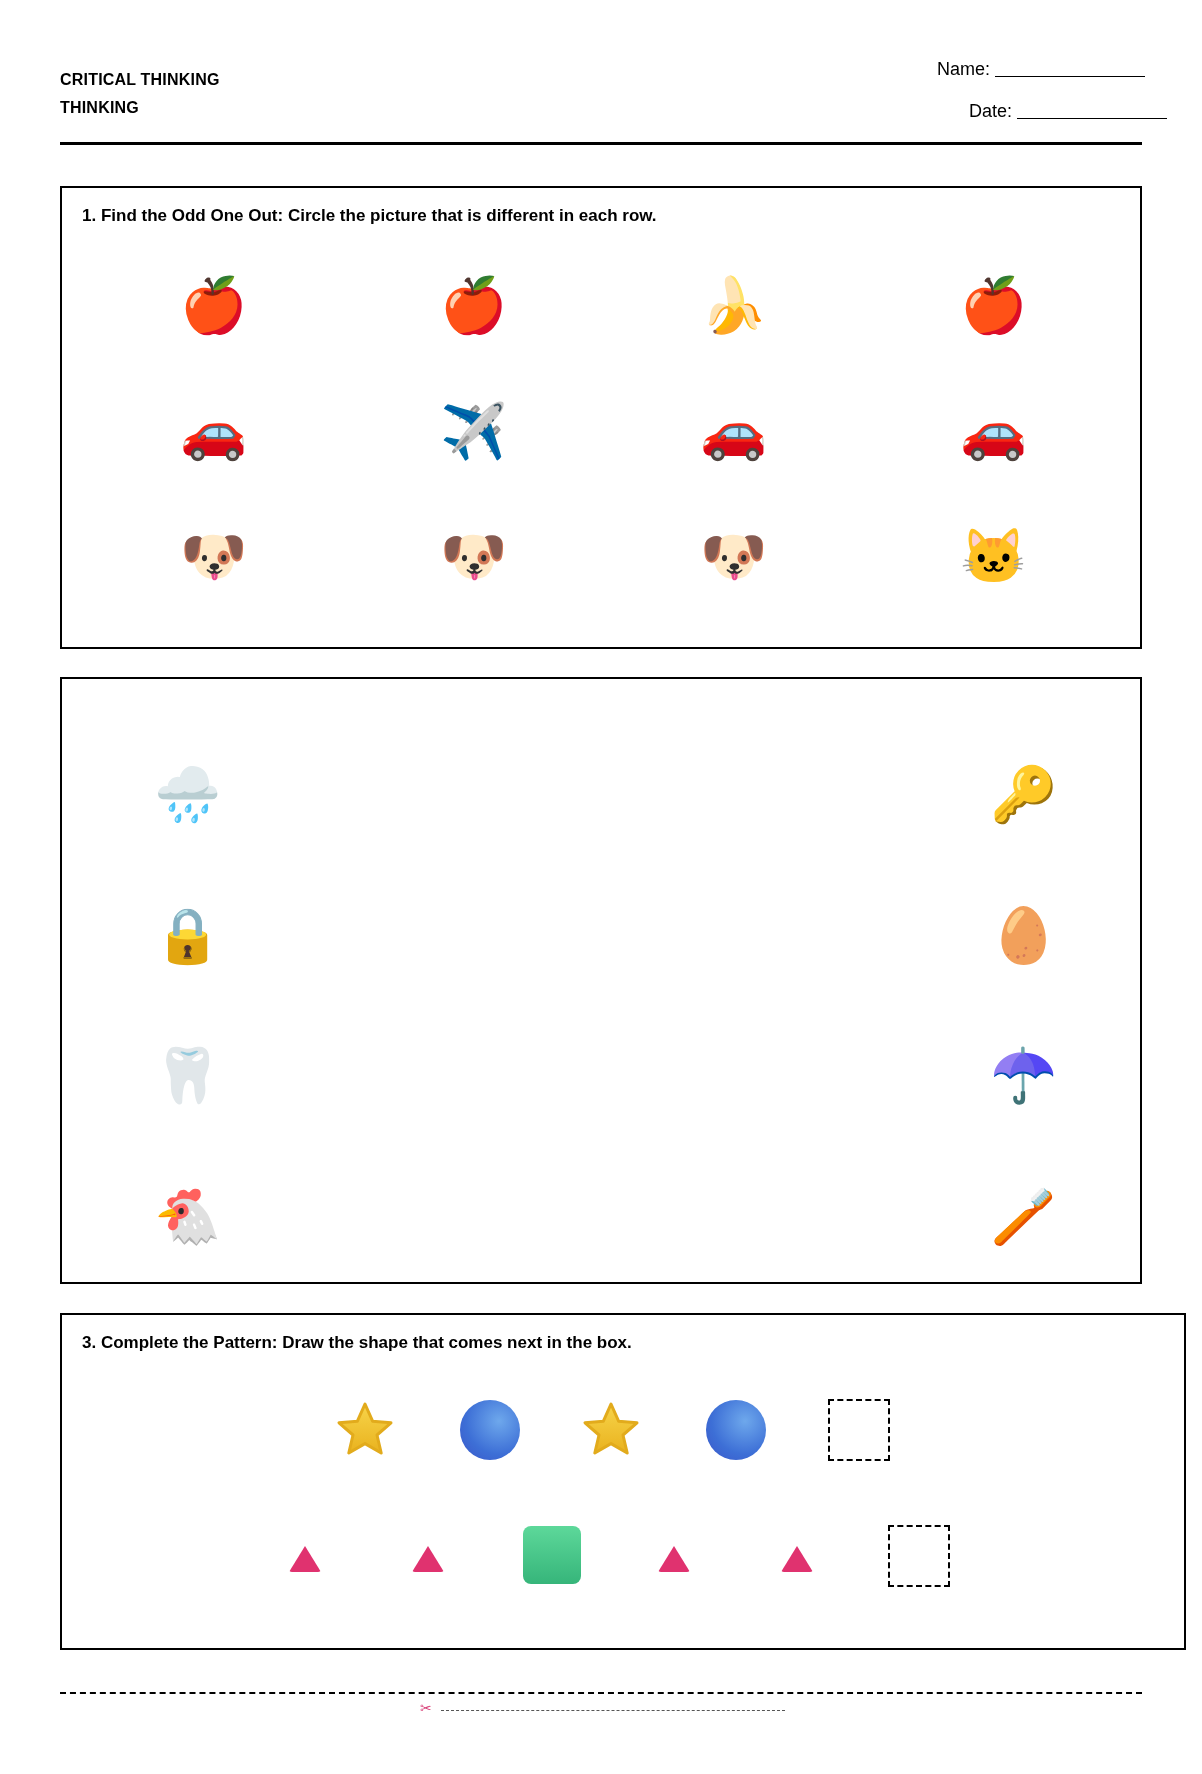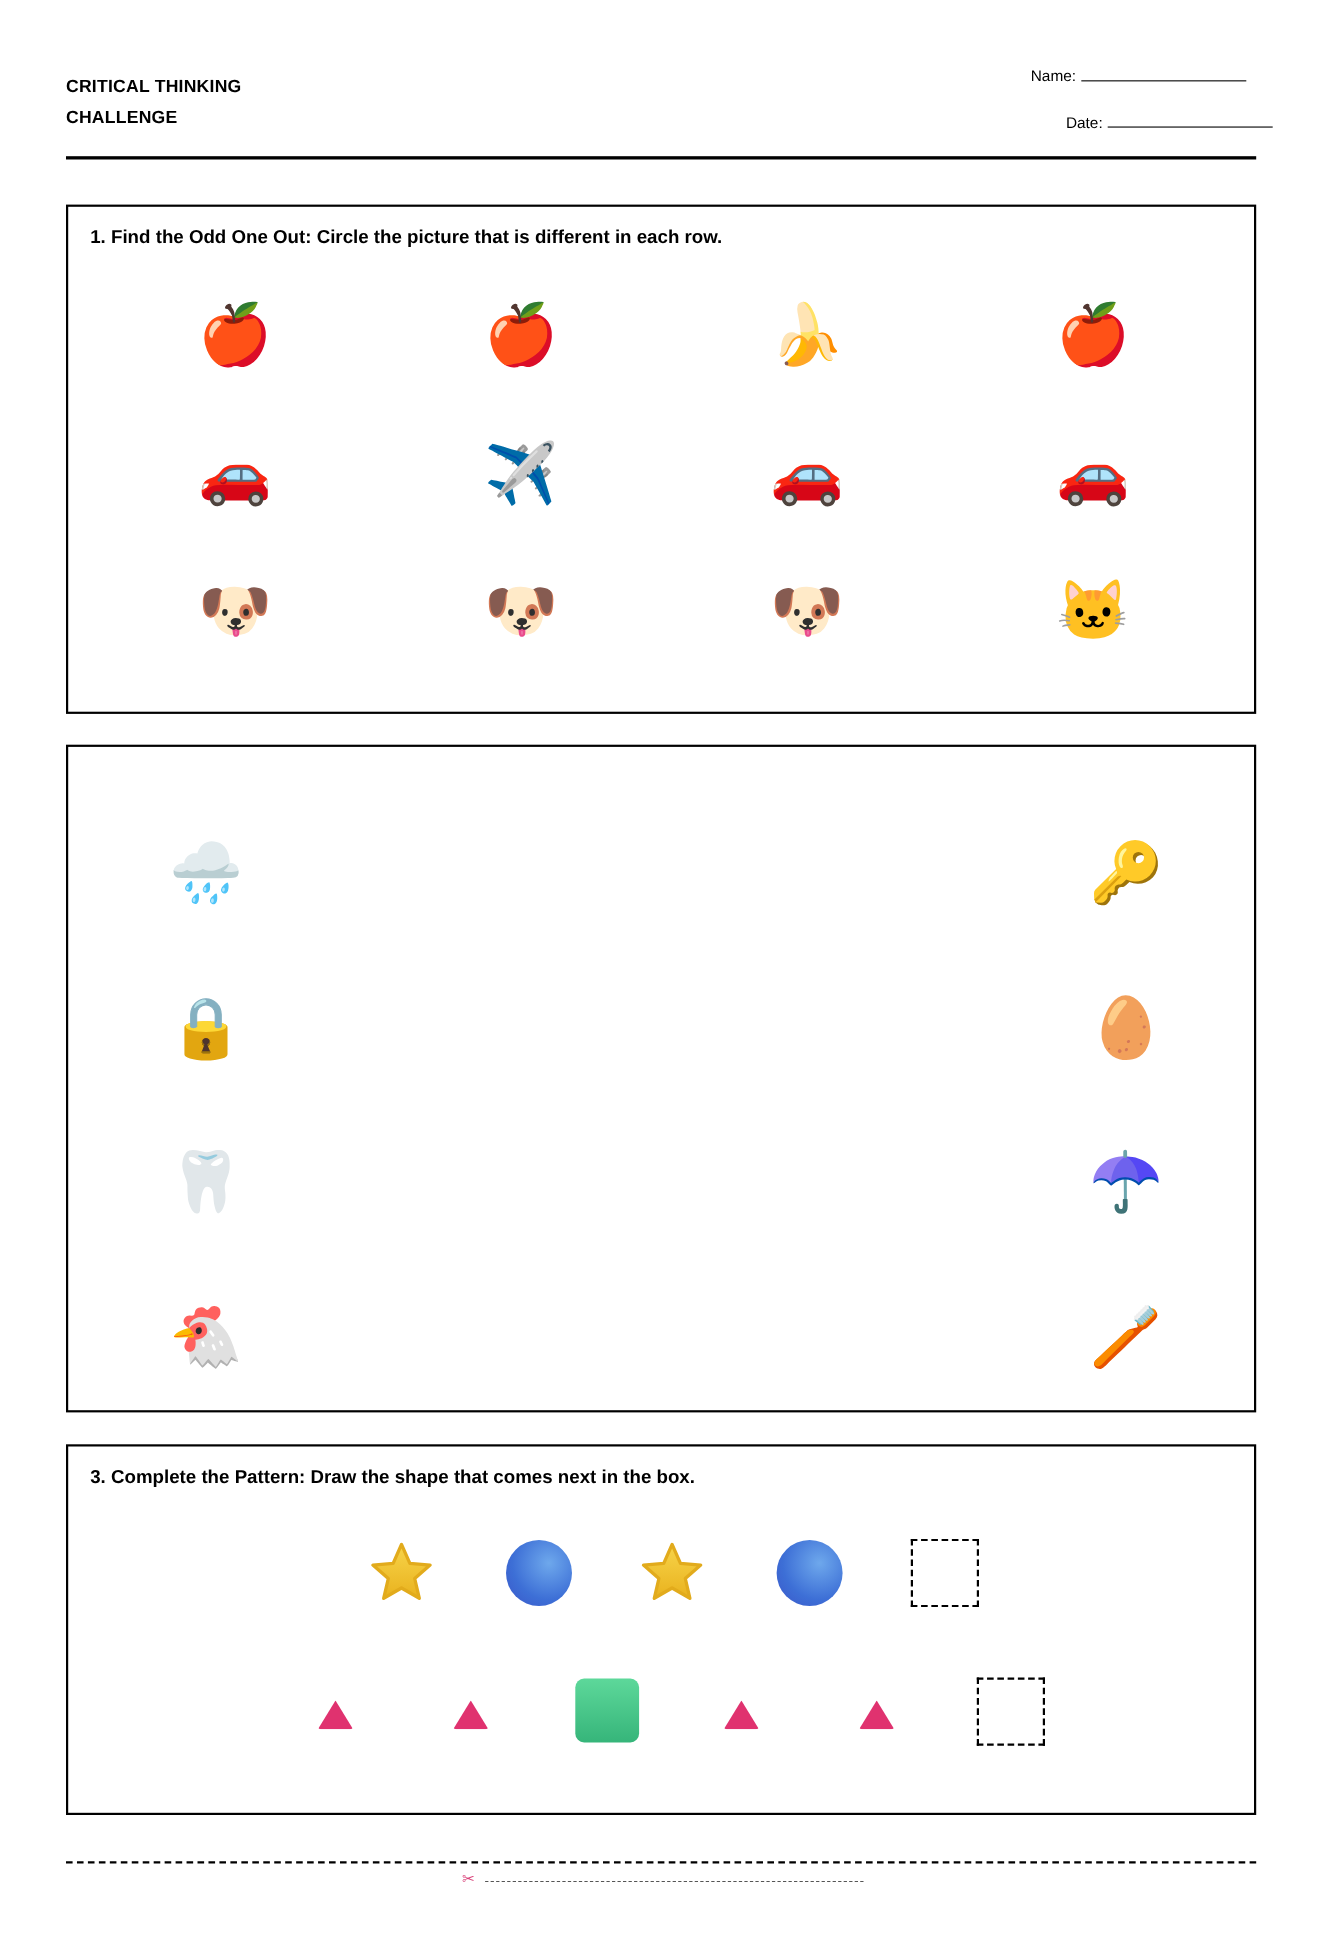--- a/index.html
+++ b/index.html
@@ -1,39 +1,39 @@
 <!DOCTYPE html>
 <html><head>
 <meta charset="utf-8">
 <style>
   html, body { margin:0; padding:0; background:#ffffff; }
   body { width:1202px; height:1774px; position:relative; font-family:"Liberation Sans", sans-serif; color:#000; overflow:hidden; }
   .title { position:absolute; left:60px; top:66px; font-size:16px; font-weight:bold; line-height:28px; letter-spacing:0.2px; }
-  .meta { position:absolute; left:937px; font-size:14px; line-height:20px; display:flex; align-items:flex-start; }
+  .meta { position:absolute; left:937px; font-size:18px; line-height:20px; display:flex; align-items:center; }
   .meta .line { display:inline-block; border-bottom:1.5px solid #000; margin-left:5px; height:14px; }
   .rule { position:absolute; left:60px; width:1082px; top:142px; height:3px; background:#000; }
   .section { position:absolute; left:60px; width:1078px; border:2px solid #000; box-sizing:content-box; }
   .section h2 { position:absolute; left:20px; top:18px; margin:0; font-size:17px; font-weight:bold; white-space:nowrap; }
   .icon { position:absolute; width:64px; height:64px; font-size:54px; line-height:64px; text-align:center; }
   .dashbox { position:absolute; width:62px; height:62px; border:2px dashed #000; box-sizing:border-box; }
   .cutline { position:absolute; left:60px; width:1082px; top:1692px; border-top:2px dashed #000; }
   .scissors { position:absolute; left:420px; top:1700px; font-size:14px; color:#d9437a; }
   .smallcut { position:absolute; left:441px; top:1710px; width:344px; border-top:1px dashed #555; }
   
   .shape-star { width:60px; height:60px; }
   .sphere { width:60px; height:60px; border-radius:50%; background:radial-gradient(circle at 65% 35%, #6ea8ec, #3d6fd6 60%, #3a55c8); }
   .tri { width:0; height:0; border-left:16px solid transparent; border-right:16px solid transparent; border-bottom:26px solid #e0326f; border-radius:3px; }
   .greenbox { width:58px; height:58px; border-radius:8px; background:linear-gradient(#5dd89a, #36b57a); }
 </style>
 </head>
 <body>
 
 <div class="title">
   <div>CRITICAL THINKING</div>
-  <div>CHALLENGE</div>
+  <div>THINKING</div>
 </div>
 <div class="meta" style="top:59px;">
   <span>Name:</span>
   <span class="line" style="width:150px;"></span>
 </div>
 <div class="meta" style="top:101px;margin-left:32px;">
   <span>Date:</span>
   <span class="line" style="width:150px;"></span>
 </div>
 <div class="rule"></div>
@@ -63,21 +63,21 @@
   <div class="icon" style="left:92px; top:224px;"><span>🔒</span></div>
   <div class="icon" style="left:92px; top:364px;"><span>🦷</span></div>
   <div class="icon" style="left:92px; top:505px;"><span>🐔</span></div>
 
   <div class="icon" style="left:928px; top:83px;"><span>🔑</span></div>
   <div class="icon" style="left:928px; top:224px;"><span>🥚</span></div>
   <div class="icon" style="left:928px; top:364px;"><span>☂️</span></div>
   <div class="icon" style="left:928px; top:505px;"><span>🪥</span></div>
 </div>
 
-<div class="section" style="top:1313px; height:333px;">
+<div class="section" style="top:1313px; height:333px;padding-left:44px;">
   <h2>3. Complete the Pattern: Draw the shape that comes next in the box.</h2>
 
   <svg class="shape-star" style="position:absolute; left:273px; top:85px;" viewBox="0 0 60 60">
     <defs>
         <linearGradient id="sg" x1="0" y1="0" x2="0" y2="1">
           <stop offset="0" stop-color="#f7d44a"></stop>
           <stop offset="1" stop-color="#e9b21e"></stop>
         </linearGradient>
       </defs>
     <path d="M30 4 L37.6 21.2 L56 22.8 L42 35 L46.2 53 L30 43.6 L13.8 53 L18 35 L4 22.8 L22.4 21.2 Z" fill="url(#sg)" stroke="#e2ab1c" stroke-width="3" stroke-linejoin="round"></path>

